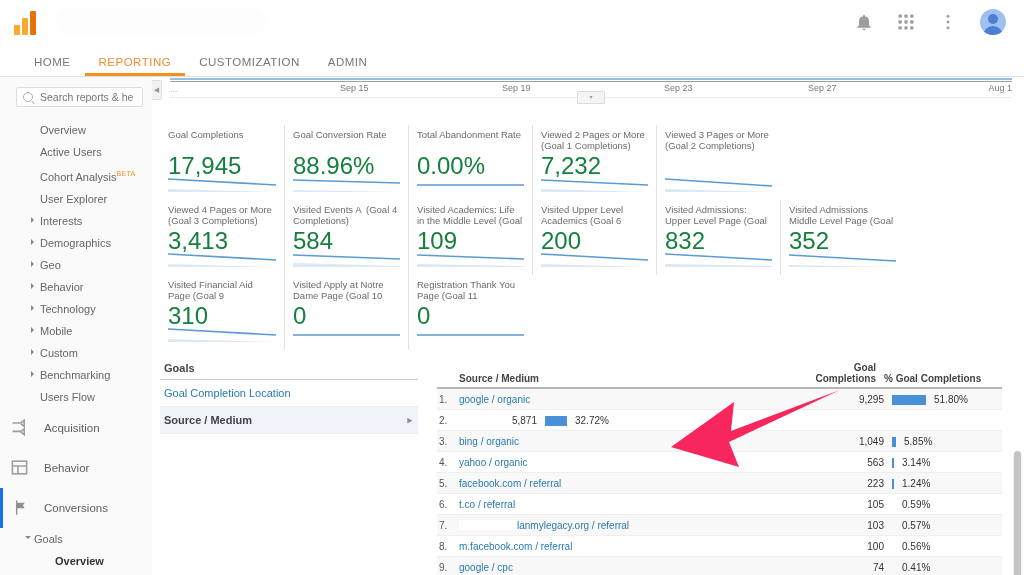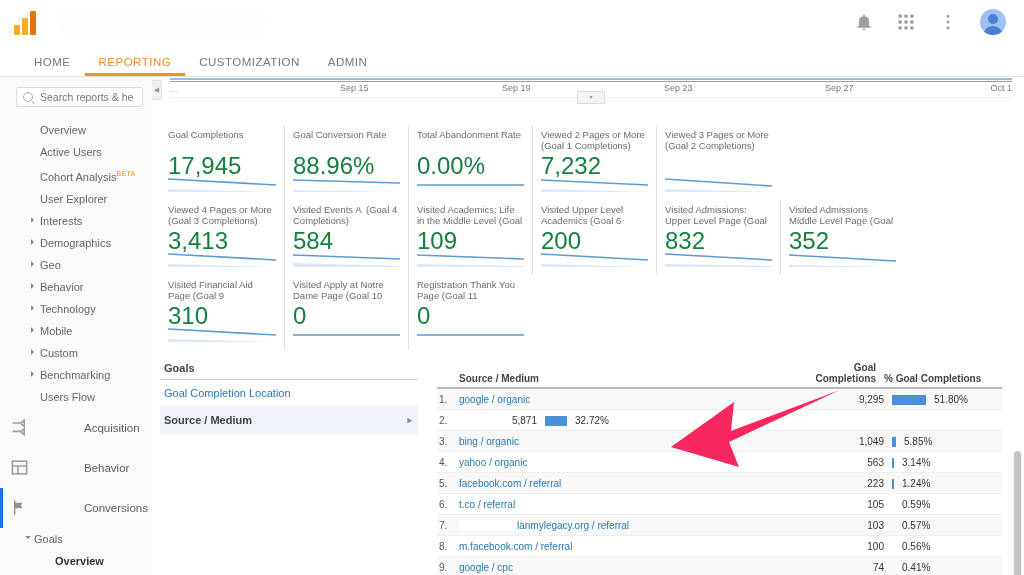--- a/index.html
+++ b/index.html
@@ -69,22 +69,22 @@
   .navitem .caret{
     position:absolute;left:31px;top:7px;width:0;height:0;
     border-left:3.5px solid #8a8a8a;border-top:3px solid transparent;border-bottom:3px solid transparent;
   }
   .beta{font-size:7px;color:#f0921f;vertical-align:super;letter-spacing:.3px;}
 
   .section{
     display:flex;align-items:center;height:40px;padding-left:10px;position:relative;cursor:pointer;
   }
   .section .sico{width:22px;height:20px;flex:none;margin-right:12px;opacity:.6;}
-  .section span.lbl{font-size:11.5px;color:#5f5f5f;margin-left:40px;}
-  .section.active{background:#fafafa;}
+  .section span.lbl{font-size:11.5px;color:#5f5f5f;}
+  .section.active{background:#fafafa;text-align:center;}
   .section.active:before{content:"";position:absolute;left:0;top:0;bottom:0;width:3px;background:#1a73e8;}
   .sub2{font-size:11px;color:#666;padding:5px 0 5px 34px;position:relative;cursor:pointer;}
   .sub2 .caret{position:absolute;left:25px;top:8px;width:0;height:0;
     border-left:3px solid transparent;border-right:3px solid transparent;border-top:3.5px solid #8a8a8a;}
   .sub3{font-size:11px;color:#666;padding:5px 0 5px 55px;cursor:pointer;}
   .sub3.cur{color:#333;font-weight:bold;}
 
   
   .main{
     position:absolute;left:152px;top:77px;width:872px;height:498px;background:#fff;overflow:hidden;
@@ -270,22 +270,22 @@
   <div class="main">
     <div class="collapse-tab">◀</div>
 
     <div class="chart-sliver">
       <div class="bluetop"></div>
       <div class="axisline"></div>
       <div class="ellip">...</div>
       <div class="tick" style="left:170px">Sep 15</div>
       <div class="tick" style="left:332px">Sep 19</div>
       <div class="tick" style="left:494px">Sep 23</div>
-      <div class="tick" style="left:655px">Sep 27</div>
-      <div class="tick" style="right:0px">Oct 1</div>
+      <div class="tick" style="left:638px">Sep 27</div>
+      <div class="tick" style="right:0px">Aug 1</div>
       <div class="baseline"></div>
       <div class="dd-handle">▾</div>
     </div>
 
     <div class="cards">
 
       <div class="cardrow">
         <div class="card">
           <div class="clabel">Goal Completions</div>
           <div class="cvalue">17,945</div>

